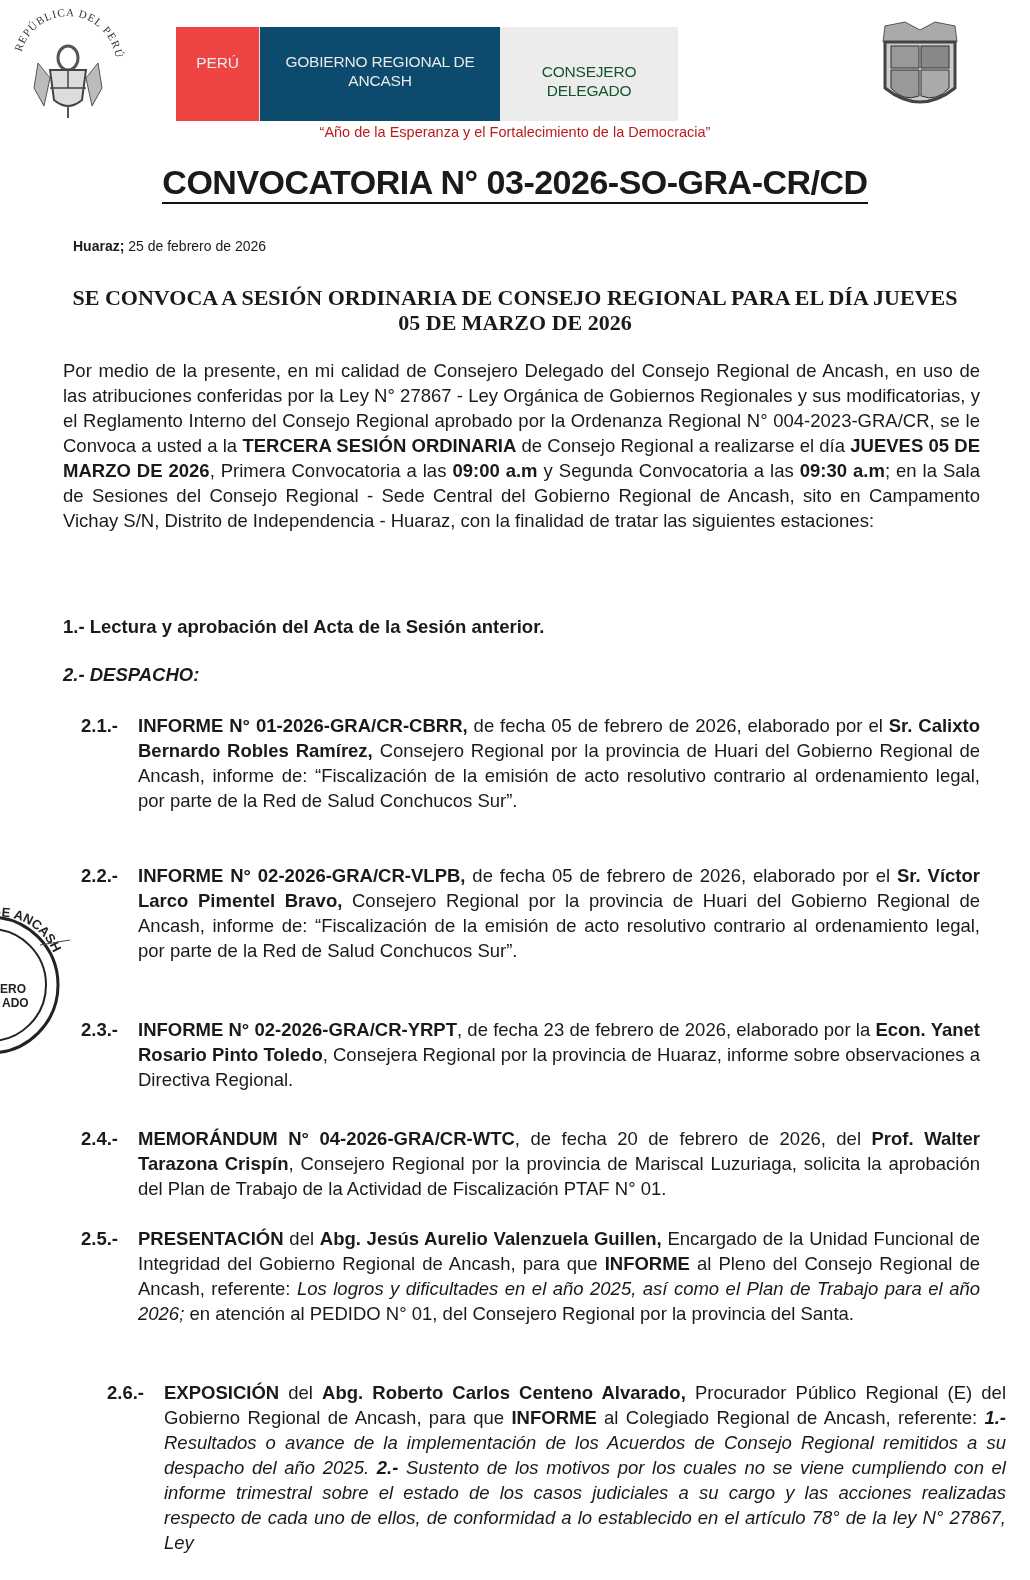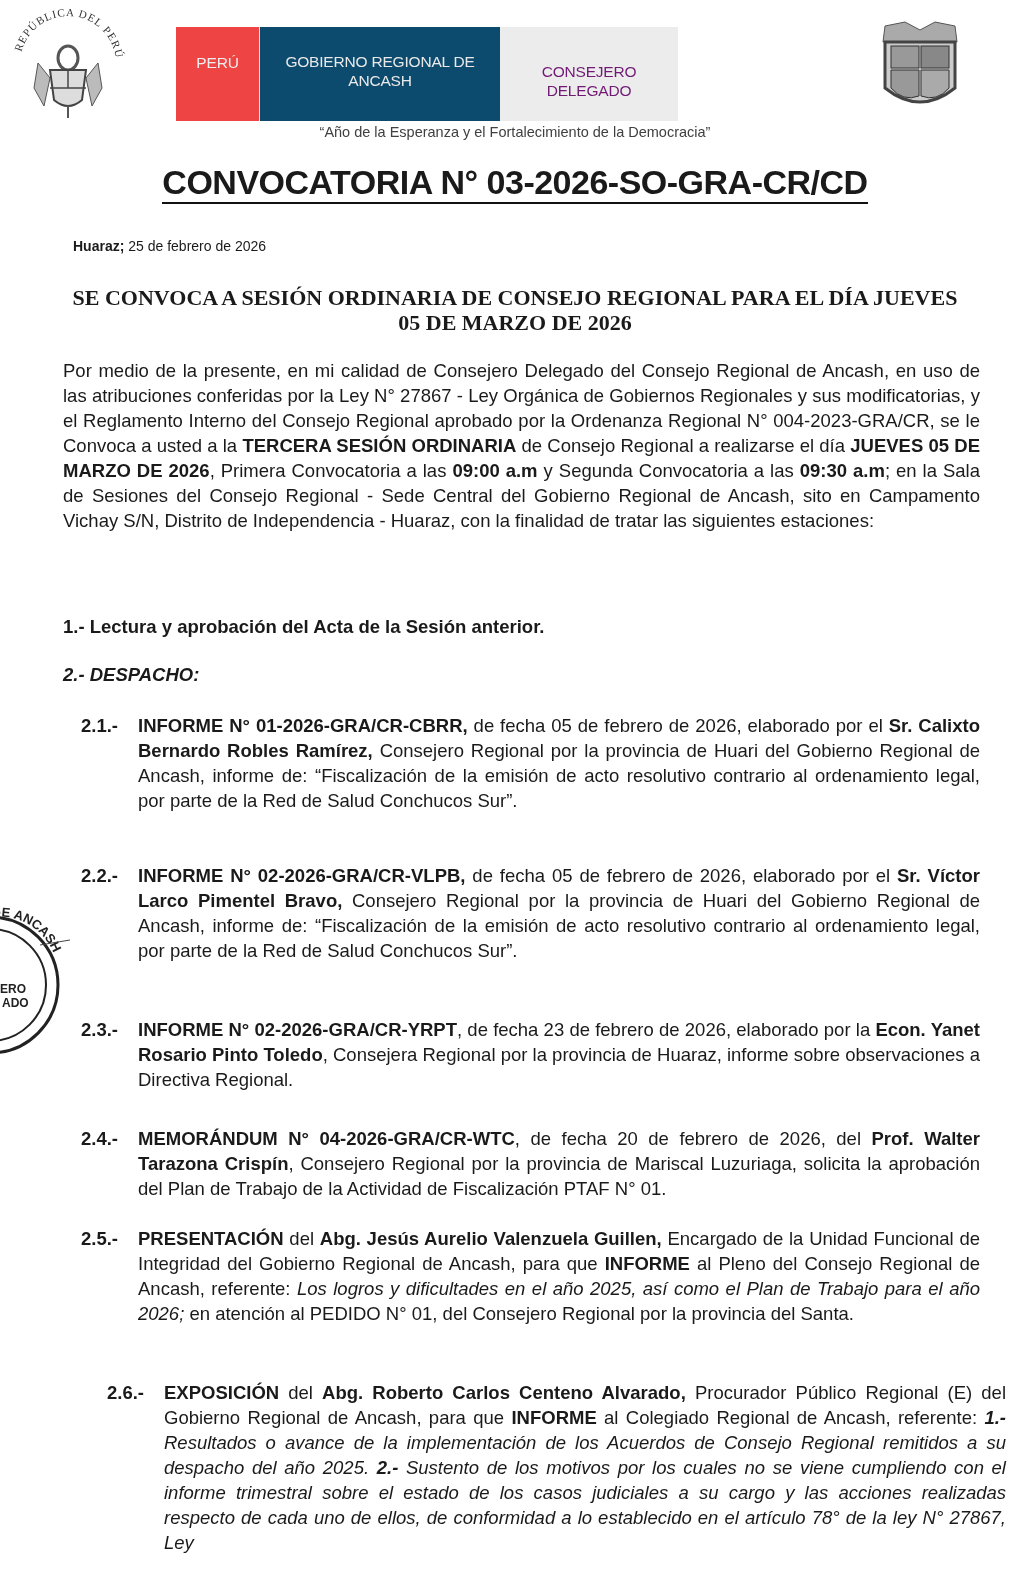--- a/index.html
+++ b/index.html
@@ -8,22 +8,22 @@
   .abs { position:absolute; }
   
   .emblem-peru { left:8px; top:8px; width:120px; height:112px; }
   .emblem-ancash { left:875px; top:18px; width:90px; height:100px; }
   .banner { left:176px; top:27px; height:94px; display:flex; }
   .banner .seg { height:94px; display:flex; align-items:center; justify-content:center;
                  text-align:center; font-size:15.5px; line-height:19px; letter-spacing:-0.2px; }
   .seg-peru { width:84px; background:#ef4444; color:#eee; border-right:1px solid #e0e0e0; align-items:flex-start !important; padding-top:26px; box-sizing:border-box; }
   .seg-gra { width:240px; background:#0c4a6e; color:#e9e9e9; padding-bottom:6px; box-sizing:border-box; }
   .seg-cr { width:206px; background:#cfcfcf; color:#222; align-items:flex-start !important; padding-top:28px; box-sizing:border-box; }
-  .seg-cd { width:178px; background:#ececec; color:#701a75; padding-top:14px; box-sizing:border-box; }
-  .year-line { left:0; width:1030px; top:124px; text-align:center; font-size:14.5px; color:#404040; }
+  .seg-cd { width:178px; background:#ececec; color:#14532d; padding-top:14px; box-sizing:border-box; }
+  .year-line { left:0; width:1030px; top:124px; text-align:center; font-size:14.5px; color:#b91c1c; }
   .title { left:0; width:1030px; top:163px; text-align:center; }
   .title span { font-size:34px; font-weight:bold; letter-spacing:-0.5px; border-bottom:2px solid #111; padding-bottom:1px; }
   .date { left:73px; top:238px; font-size:14px; }
   .subject { left:60px; width:910px; top:285px; text-align:center; font-size:22px; font-weight:bold; line-height:25px;font-family:Liberation Serif, serif; }
   .para { left:63px; width:917px; top:358px; font-size:18.5px; line-height:25px; text-align:justify; }
   .item1 { left:63px; top:616px; font-size:18.5px; font-weight:bold; }
   .item2 { left:63px; top:664px; font-size:18.5px; font-weight:bold;font-style:italic; }
   .sub { position:absolute; left:81px; width:899px; font-size:18.5px; line-height:25px; text-align:justify; }
   .sub .num { font-weight:bold; float:left; width:57px; }
   .sub .body { display:block; margin-left:57px; }

